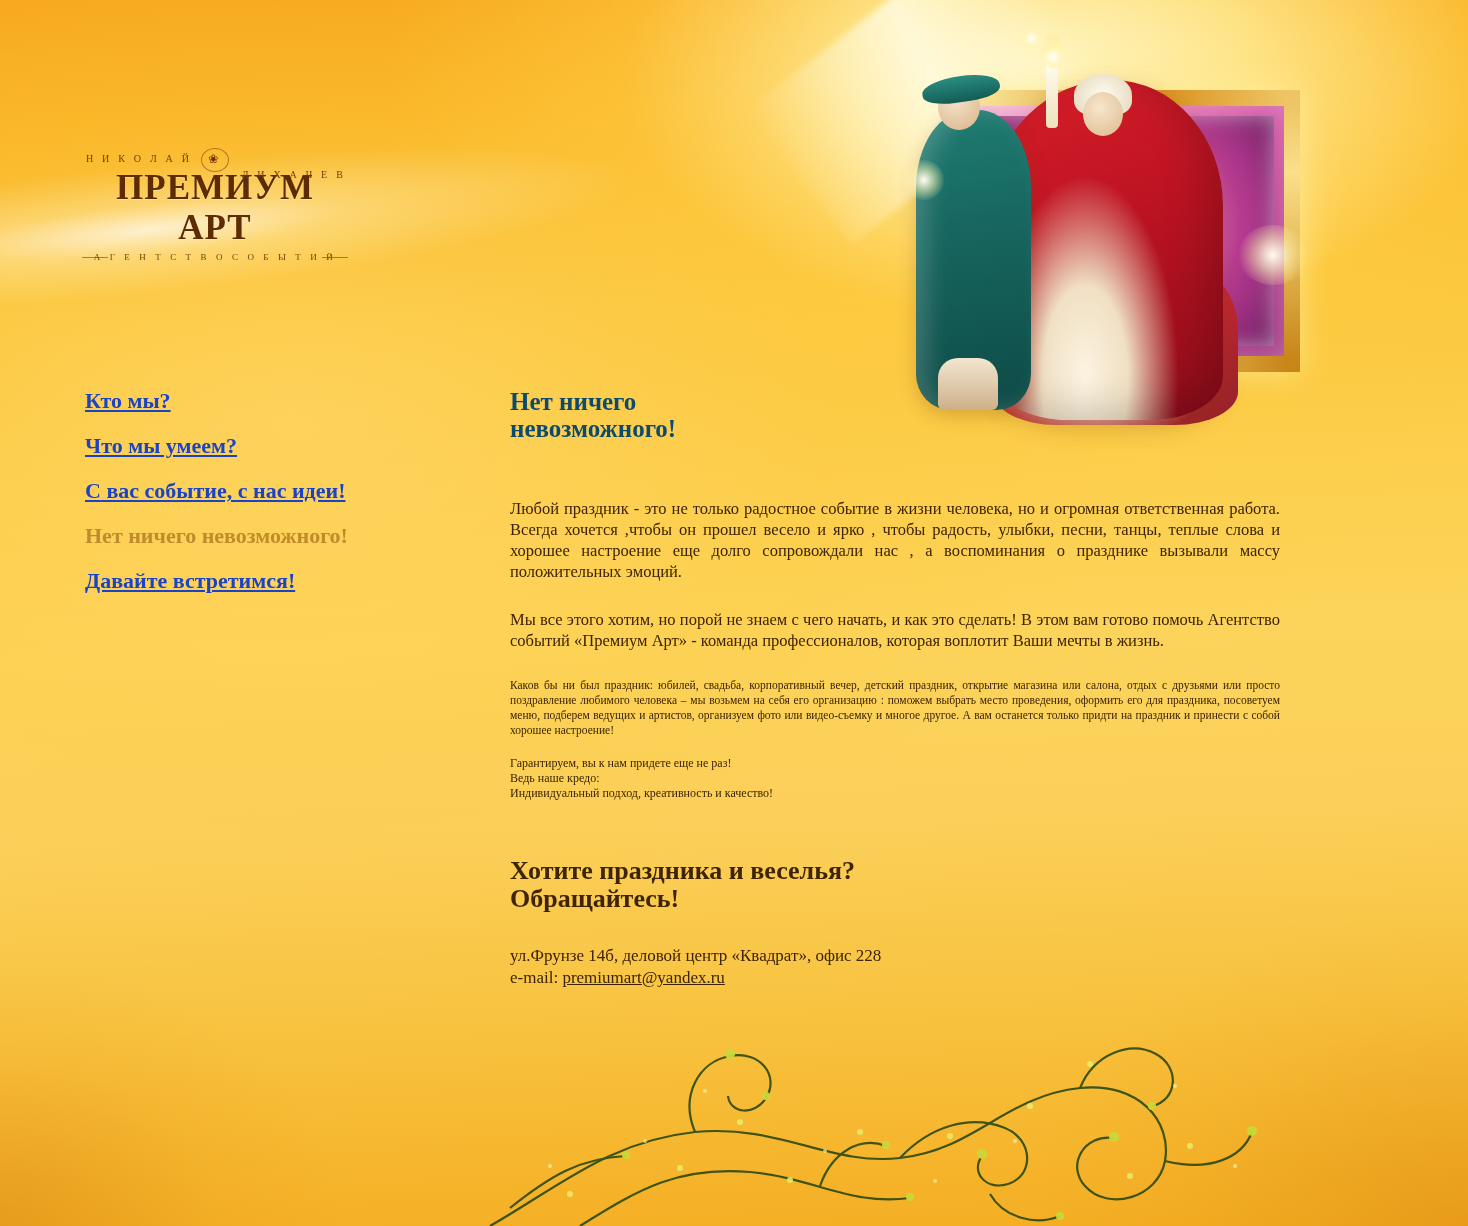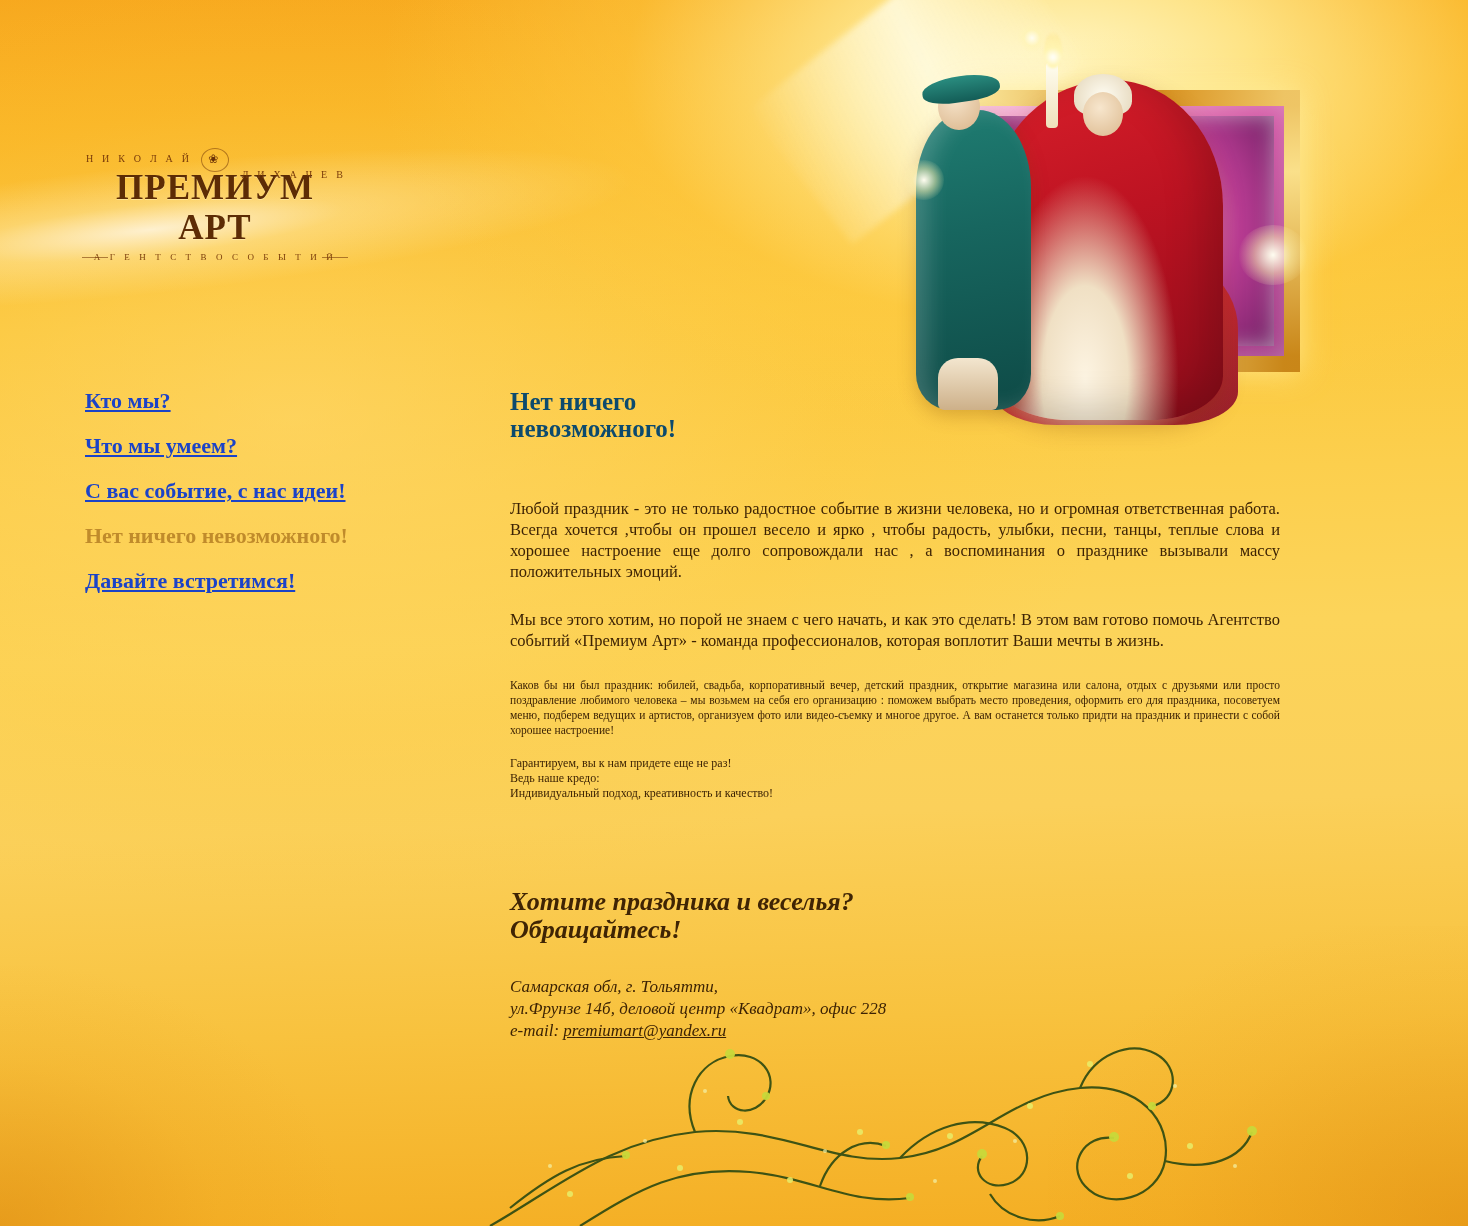--- a/index.html
+++ b/index.html
@@ -317,23 +317,22 @@
     font-family: "Liberation Serif", serif;
     font-size: 12px;
     line-height: 15px;
     color: #3d2304;
   }
 
   
   .contacts {
     position: absolute;
     left: 510px;
-    top: 888px;
+    top: 857px;
     z-index: 6;
-    font-style: italic;
   }
   h2.contact-title {
     font-family: "Liberation Serif", serif;
     font-size: 26px;
     font-weight: bold;
     line-height: 28px;
     margin: 0 0 32px 0;
     color: #3f2404;
   }
   .contact-lines {
@@ -415,21 +414,20 @@
     <div>Гарантируем, вы к нам придете еще не раз!</div>
     <div>Ведь наше кредо:</div>
     <div>Индивидуальный подход, креативность и качество!</div>
   </div>
 </section>
 
 <section class="contacts">
   <h2 class="contact-title" style="white-space:pre-line;">Хотите праздника и веселья?
 Обращайтесь!</h2>
   <div class="contact-lines">
-    <div>Самарская обл, г. Тольятти,</div>
     <div>ул.Фрунзе 14б, деловой центр «Квадрат», офис 228</div>
     <div>
       <span>e-mail: </span><a>premiumart@yandex.ru</a>
     </div>
   </div>
 </section>
 
 <svg class="floral" viewBox="0 0 900 290">
   <g fill="none" stroke="#2f4b12" stroke-width="2.2" opacity="0.92">
     <path d="M60 290 C 130 250, 180 205, 265 196 C 350 188, 400 230, 470 222 C 545 214, 575 160, 650 152 C 710 146, 742 186, 735 225 C 728 262, 678 276, 655 250 C 636 229, 654 198, 684 202"></path>

